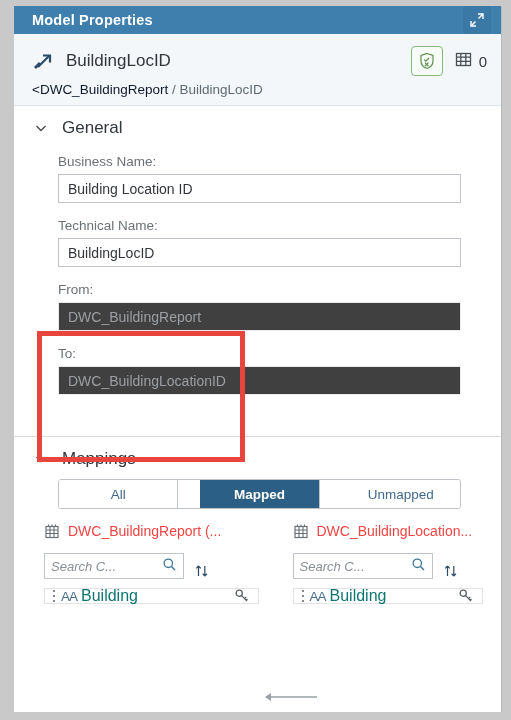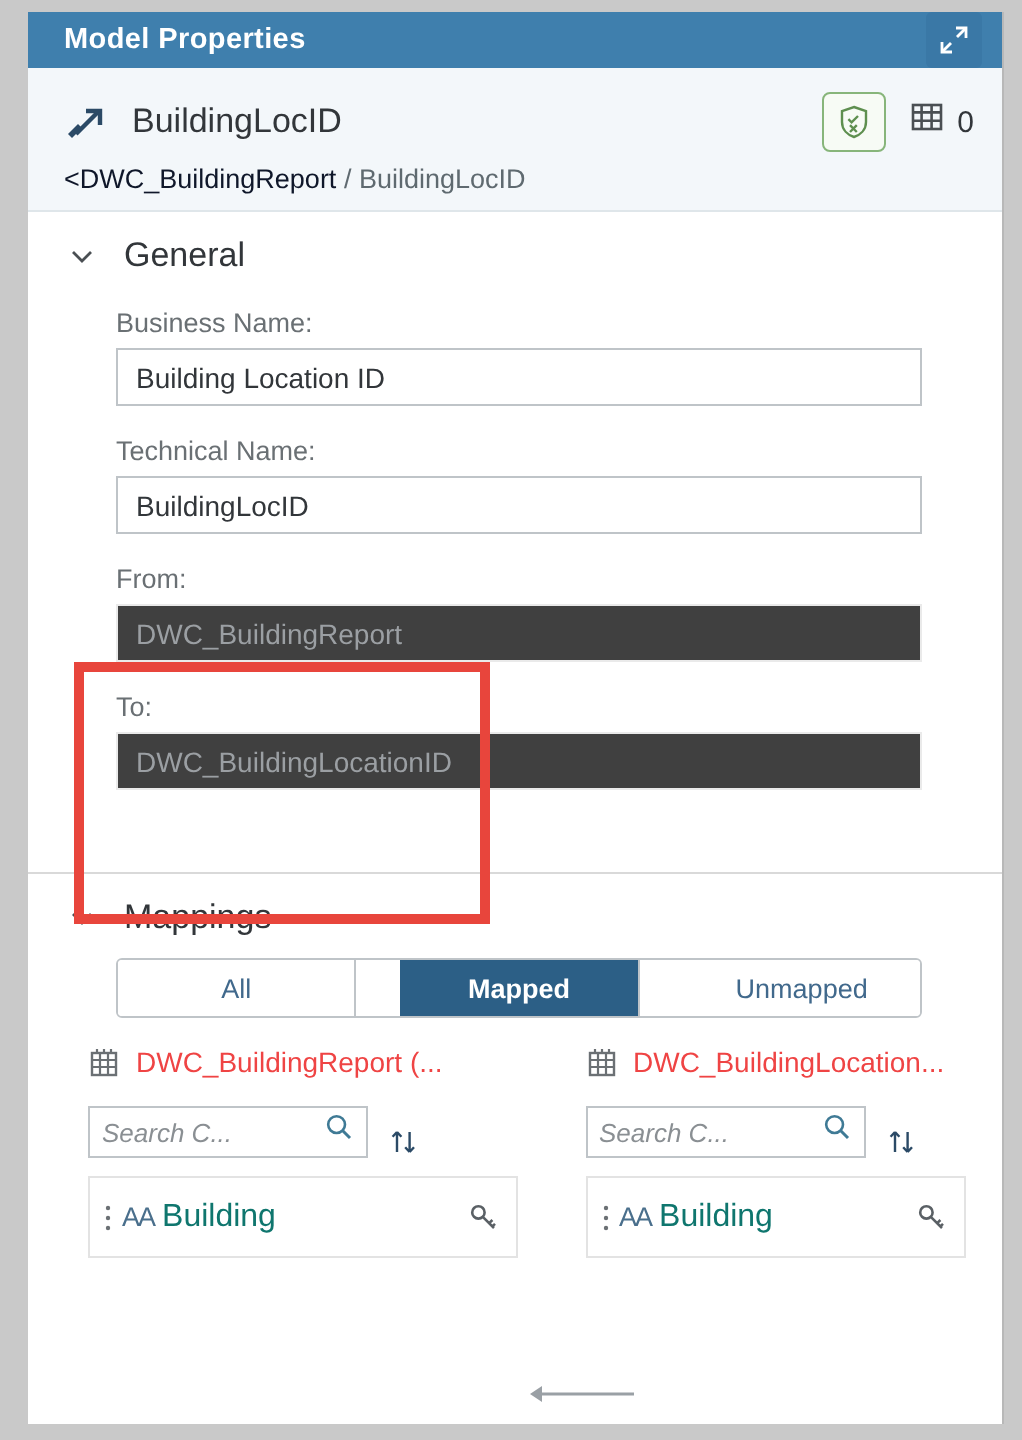--- a/index.html
+++ b/index.html
@@ -213,21 +213,21 @@
   .search-box .ph {
     flex: 1 1 auto;
     font-size: 13px;
     font-style: italic;
     color: #8a8f93;
   }
   .sort-btn { cursor: pointer; display: flex; align-items: center; }
 
   .map-row {
     margin-top: 9px;
-    height: 41px;
+    height: 16px;
     border: 1px solid #e3e3e3;
     background: #fff;
     display: flex;
     align-items: center;
     padding: 0 8px 0 4px;
     box-sizing: border-box;
     position: relative;
   }
   .dots { width: 10px; display:flex; justify-content:center; cursor: grab; }
   .aa { margin: 0 4px 0 2px; display:flex; align-items:center; }

